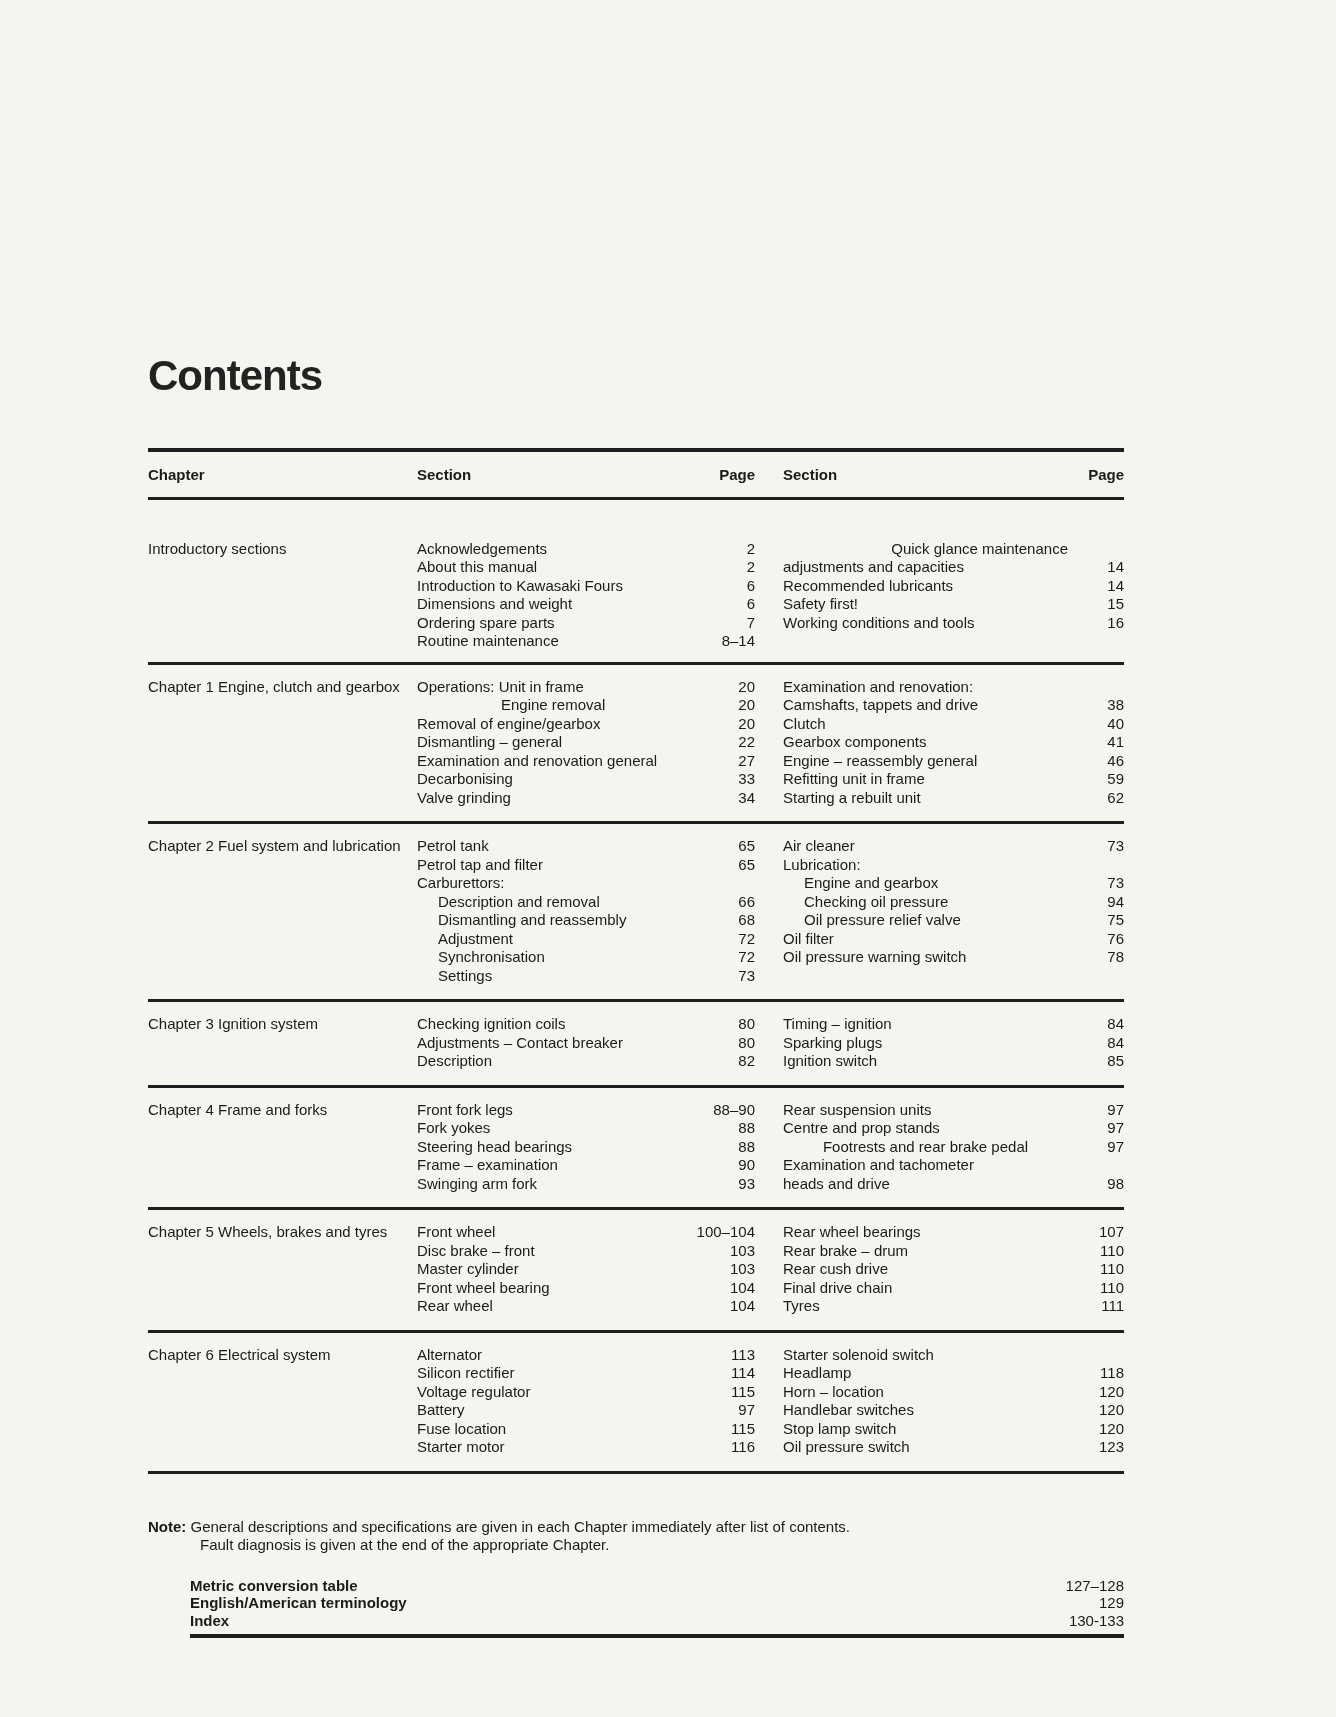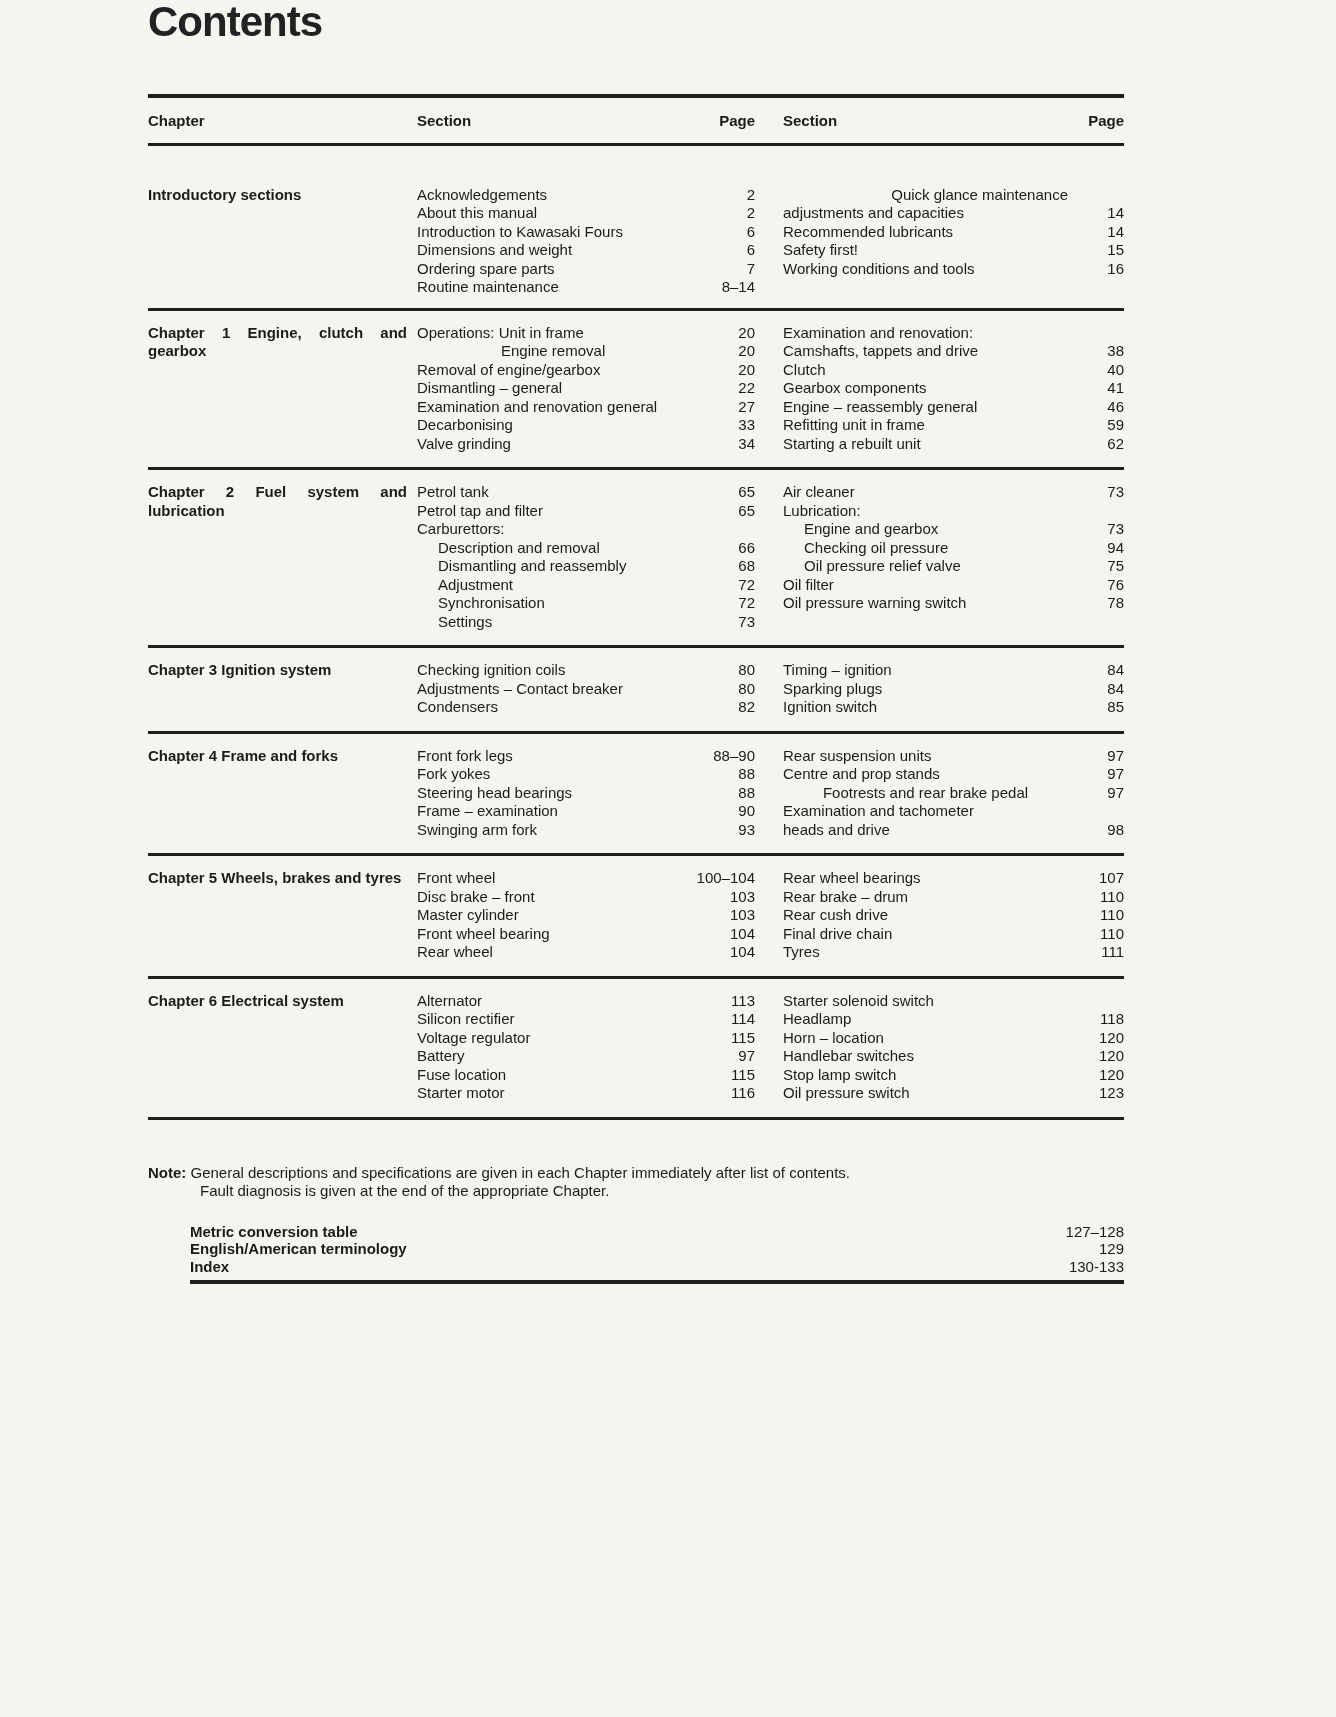--- a/index.html
+++ b/index.html
@@ -6,21 +6,21 @@
   body {
     width:1336px; height:1717px;
     background:#f5f4ef;
     color:#1b1b1b;
     font-family:"Liberation Sans", sans-serif;
     font-size:15px;
     line-height:18.5px;
     -webkit-font-smoothing:antialiased;
   }
   .sheet { position:relative; width:1336px; height:1717px; overflow:hidden; }
-  .content { margin-left:148px; width:976px; }
+  .content { margin-left:148px; width:976px; padding-top:354px; }
 
   h1.title {
     margin:0 0 50px 0;
     font-size:42px;
     line-height:44px;
     font-weight:bold;
     letter-spacing:-1px;
     color:#222;
   }
 
@@ -33,21 +33,21 @@
 
   .head { padding:14px 0 12px 0; border-bottom:3px solid #1e1e1e; font-weight:bold; }
   .half-head { display:flex; }
   .half-head .hlbl { flex:1; }
   .half-head .pg { text-align:right; min-width:56px; white-space:nowrap; }
 
   .group { padding:13px 0 14px 0; border-bottom:3px solid #1e1e1e; }
   .group:first-of-type { padding-top:40px; padding-bottom:11px; }
 
   .chapter {
-    font-weight:bold;
+    font-weight:normal;
     text-align:justify;
     padding-right:10px;
   }
 
   .half .entry { display:flex; }
   .half .lbl { flex:1; }
   .half .pg { text-align:right; min-width:56px; white-space:nowrap; }
   .entry.ind1 .lbl { padding-left:21px; }
   .entry.ind2 .lbl { padding-left:84px; }
 
@@ -273,21 +273,21 @@
             <div class="half">
               <div class="entry">
                 <div class="lbl" style="display: inline-block; flex: 1 1 0%;">Checking ignition coils</div>
                 <div class="pg">80</div>
               </div>
               <div class="entry">
                 <div class="lbl" style="display: inline-block; flex: 1 1 0%;">Adjustments – Contact breaker</div>
                 <div class="pg">80</div>
               </div>
               <div class="entry">
-                <div class="lbl" style="display: inline-block; flex: 1 1 0%;">Condensers</div>
+                <div class="lbl" style="display: inline-block; flex: 1 1 0%;">Description</div>
                 <div class="pg">82</div>
               </div>
             </div>
             <div></div>
             <div class="half">
               <div class="entry">
                 <div class="lbl" style="display: inline-block; flex: 1 1 0%;">Timing – ignition</div>
                 <div class="pg">84</div>
               </div>
               <div class="entry">

